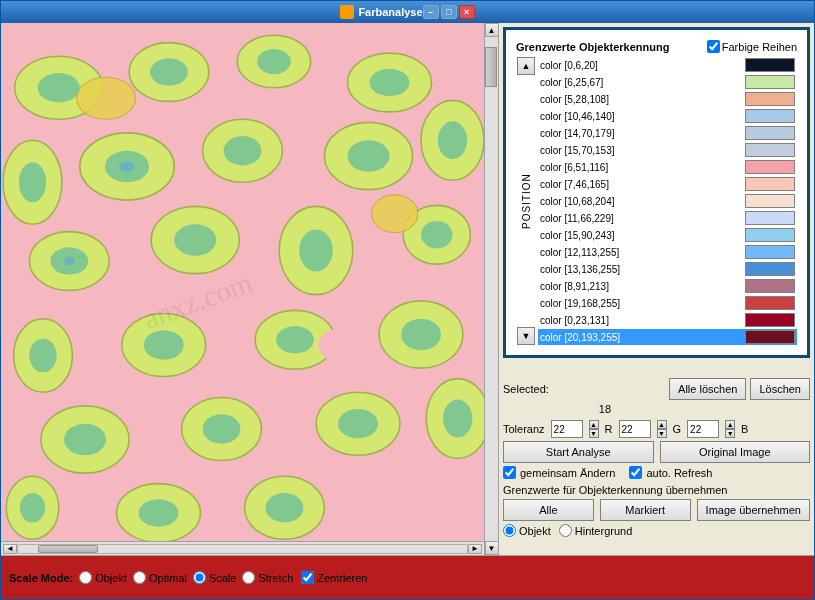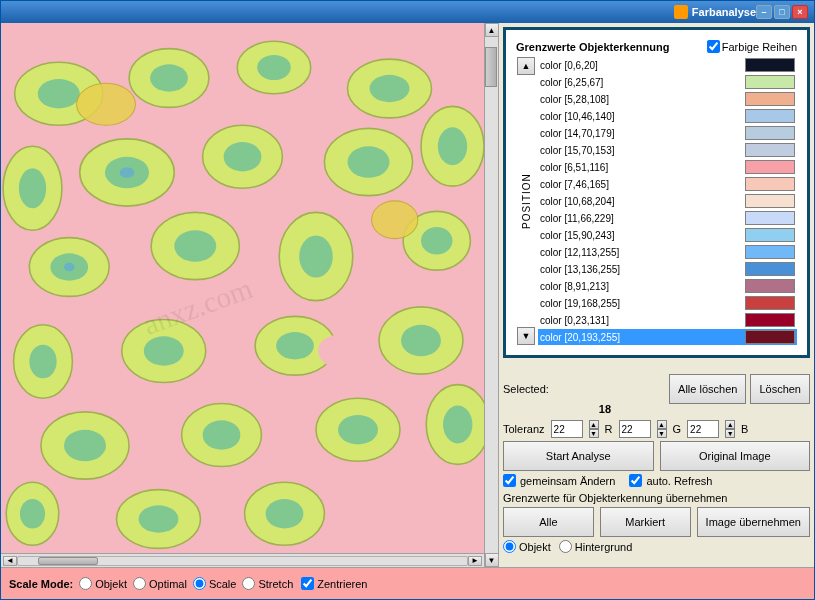--- a/index.html
+++ b/index.html
@@ -17,21 +17,21 @@
       border: 1px solid #0054a6;
       display: flex;
       flex-direction: column;
     }
     .titlebar {
       background: linear-gradient(to bottom, #4a90d9, #1a5faa);
       height: 22px;
       display: flex;
       align-items: center;
       padding: 0 6px;
-      justify-content: flex-end;
+      justify-content: center;
       flex-shrink: 0;
     }
     .titlebar-left {
       display: flex;
       align-items: center;
       gap: 4px;
     }
     .titlebar-icon {
       width: 14px;
       height: 14px;
@@ -256,21 +256,21 @@
       border: 1px solid #808080;
       display: flex;
       align-items: center;
       justify-content: center;
       font-size: 7px;
       cursor: pointer;
       line-height: 1;
     }
 
     .btn {
-      height: 30px;
+      height: 22px;
       background: linear-gradient(to bottom, #f5f5f5, #dcdcdc);
       border: 1px solid #808080;
       padding: 2px 8px;
       font-size: 11px;
       cursor: pointer;
       display: flex;
       align-items: center;
       justify-content: center;
       white-space: nowrap;
     }
@@ -290,22 +290,22 @@
     }
     .radio-item {
       display: flex;
       align-items: center;
       gap: 3px;
       font-size: 11px;
     }
 
     
     .statusbar {
-      height: 32px;
-      background: #fca5a5;
+      height: 44px;
+      background: #b91c1c;
       border-top: 1px solid #a0a0a0;
       display: flex;
       align-items: center;
       padding: 0 8px;
       gap: 8px;
       flex-shrink: 0;
     }
     .scale-mode-label {
       font-size: 11px;
       font-weight: bold;
@@ -357,21 +357,21 @@
       top: 10px;
       left: 0;
     }
     .selected-row {
       display: flex;
       align-items: center;
       justify-content: space-between;
       padding: 2px 0;
     }
     .selected-label { font-size: 11px; }
-    .selected-value { font-size: 11px; font-weight: bold; margin-right: 8px; margin-top: 40px; }
+    .selected-value { font-size: 11px; font-weight: normal; margin-right: 8px; margin-top: 40px; }
     .delete-btns { display: flex; gap: 4px; }
   </style>
 </head>
 <body>
 
 <div class="window">
 
   <div class="titlebar">
     <div class="titlebar-left">
       <div class="titlebar-icon"></div>

